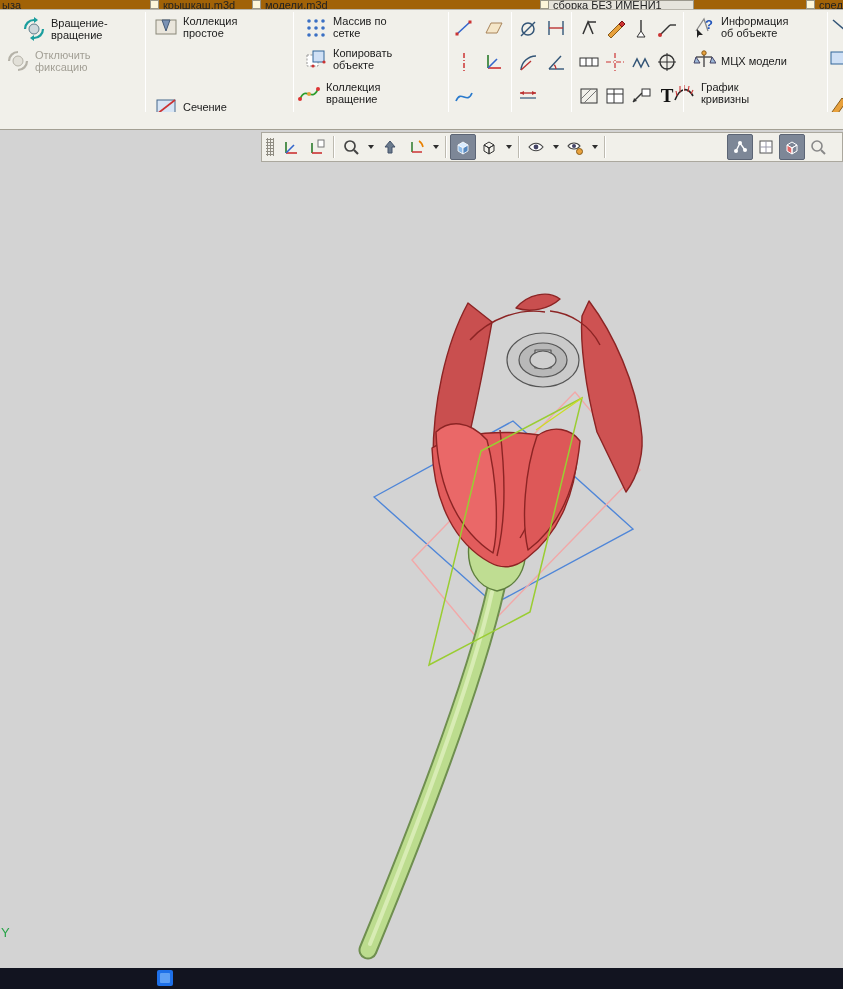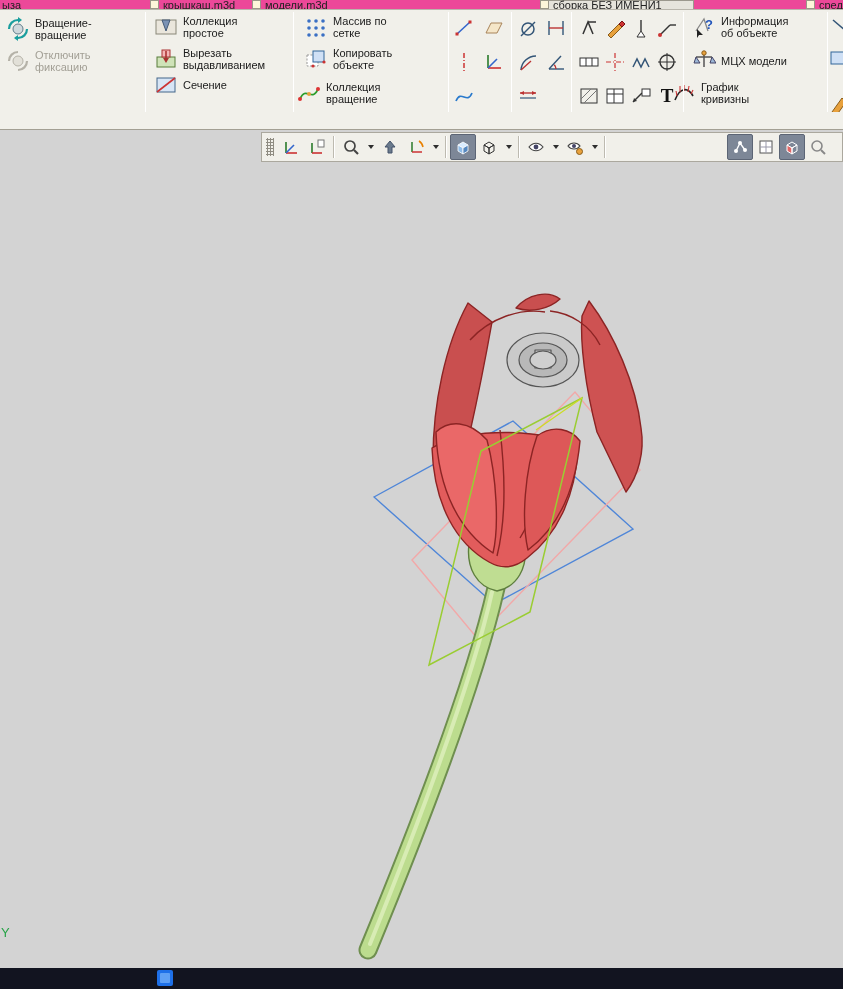--- a/index.html
+++ b/index.html
@@ -1,19 +1,19 @@
 <!DOCTYPE html>
 <html><head>
 <meta charset="utf-8">
 <style>
 *{margin:0;padding:0;box-sizing:border-box}
 html,body{width:843px;height:989px;overflow:hidden}
 body{position:relative;font-family:"Liberation Sans",sans-serif;background:#D3D3D3;font-size:11px;color:#1b1b1b}
 
-#tabstrip{position:absolute;left:0;top:0;width:843px;height:10px;background:#ec4899;border-bottom:1px solid #B9B6AC;overflow:hidden}
+#tabstrip{position:absolute;left:0;top:0;width:843px;height:10px;background:#a16207;border-bottom:1px solid #B9B6AC;overflow:hidden}
 .tabchip{position:absolute;top:-1px;height:12px;display:flex;align-items:flex-start;gap:4px;font-size:11px;color:#222;white-space:nowrap}
 .docicon{width:9px;height:9px;background:#FDF6DA;border:1px solid #9A9788;display:inline-block;margin-top:1px}
 .tabframe{position:absolute;top:0;height:10px;border:1px solid #9B988D;border-bottom:none;background:#E6E4DC}
 
 #ribbon{position:absolute;left:0;top:10px;width:843px;height:102px;background:#F1F0EA}
 #grouplabels{position:absolute;left:0;top:112px;width:843px;height:18px;background:#F1F0EA;border-bottom:1px solid #A39F93}
 .gsep{position:absolute;top:12px;width:1px;height:116px;background:#CBC8BE;border-right:1px solid #FFFFFF}
 .tbtn{position:absolute;display:flex;align-items:center;gap:5px;height:30px;padding:2px 3px;border:1px solid transparent;border-radius:2px;white-space:nowrap}
 .tbtn .txt{display:flex;flex-direction:column;line-height:12.5px}
 .ico{width:24px;height:24px;flex:0 0 24px}
@@ -61,21 +61,21 @@
       <span>сборка БЕЗ ИМЕНИ1</span>
     </div>
   <div class="tabchip" style="left:806px">
       <span class="docicon"></span>
       <span>средн...</span>
     </div>
 </div>
 
 <div id="ribbon">
 
-  <div class="tbtn" style="left:2px;top:4px">
+  <div class="tbtn" style="left:18px;top:4px">
     <span class="ico">
       <svg viewBox="0 0 24 24" width="24" height="24">
           <circle cx="12" cy="12" r="5" fill="#CFD8DC" stroke="#607D8B"></circle>
           <path d="M3 12a9 9 0 0 1 9-9" stroke="#1A9E9E" fill="none" stroke-width="2.2"></path>
           <path d="M21 12a9 9 0 0 1-9 9" stroke="#1A9E9E" fill="none" stroke-width="2.2"></path>
           <polygon points="12,0 16,3 12,6" fill="#1A9E9E"></polygon>
           <polygon points="12,18 8,21 12,24" fill="#1A9E9E"></polygon>
         </svg>
     </span>
     <span class="txt">
@@ -102,35 +102,21 @@
       <svg viewBox="0 0 24 24" width="24" height="24">
           <rect x="2" y="5" width="20" height="14" fill="#EAE6DC" stroke="#8A8778"></rect>
           <path d="M8 5 L12 16 L16 5 Z" fill="#7B93B5" stroke="#445a77"></path>
         </svg>
     </span>
     <span class="txt">
         <span>Коллекция</span>
         <span>простое</span>
       </span>
   </div>
-  <div class="tbtn" style="left:150px;top:34px">
-    <span class="ico">
-      <svg viewBox="0 0 24 24" width="24" height="24">
-          <rect x="3" y="10" width="18" height="10" fill="#CFE3B8" stroke="#587D3B"></rect>
-          <rect x="8" y="3" width="8" height="7" fill="#F3B6B6" stroke="#A33"></rect>
-          <line x1="12" y1="4" x2="12" y2="14" stroke="#A33" stroke-width="1.6"></line>
-          <polygon points="12,16 9,11 15,11" fill="#A33"></polygon>
-        </svg>
-    </span>
-    <span class="txt">
-        <span>Вырезать</span>
-        <span>выдавливанием</span>
-      </span>
-  </div>
-  <div class="tbtn" style="left:150px;top:60px">
+  <div class="tbtn" style="left:150px;top:82px">
     <span class="ico">
       <svg viewBox="0 0 24 24" width="24" height="24">
           <rect x="3" y="5" width="18" height="14" fill="#D7E5F5" stroke="#44668a"></rect>
           <line x1="3" y1="19" x2="21" y2="5" stroke="#C33" stroke-width="1.6"></line>
         </svg>
     </span>
     <span class="txt">
         <span>Сечение</span>
       </span>
   </div>

